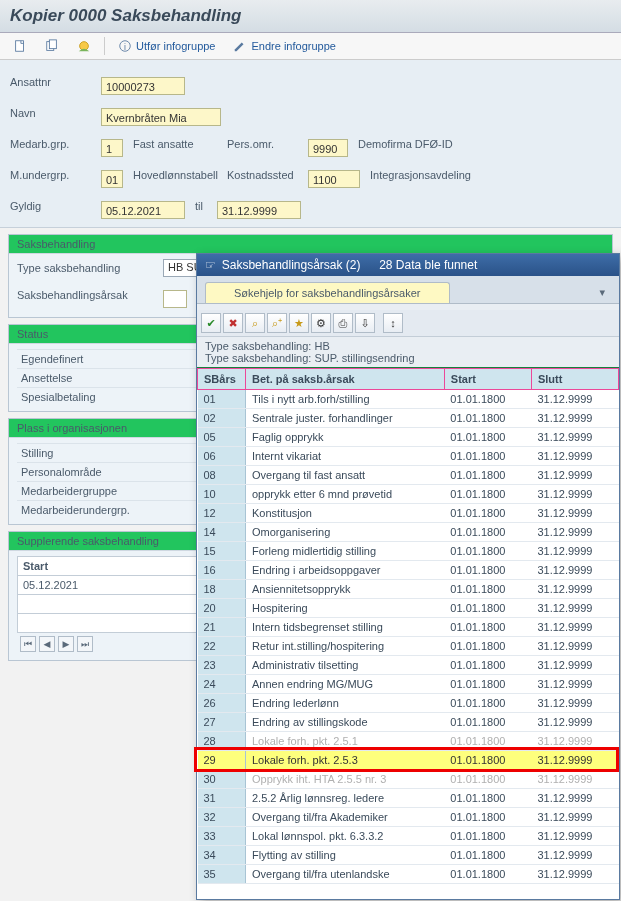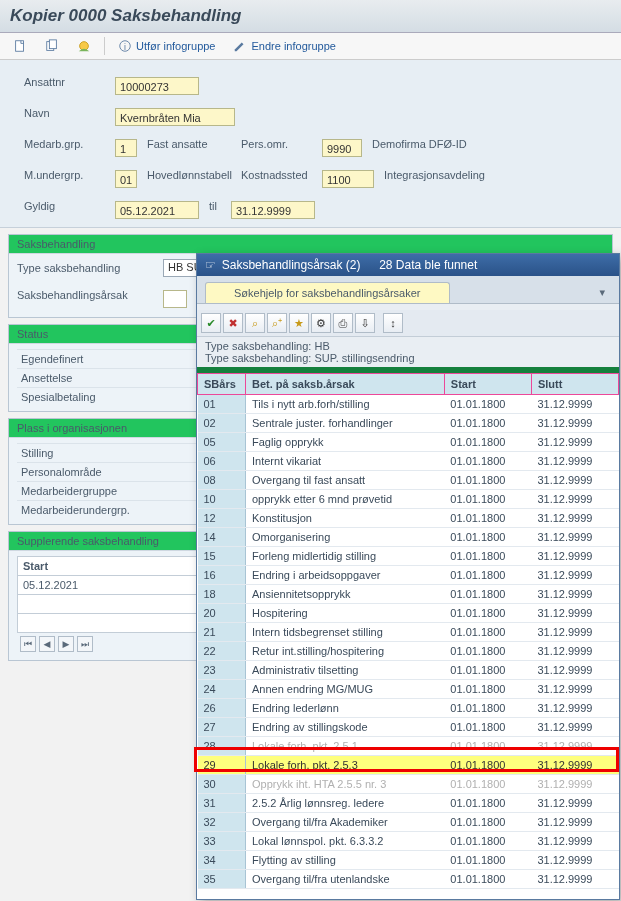--- a/index.html
+++ b/index.html
@@ -42,21 +42,21 @@
     padding: 2px 5px;
     cursor: pointer;
     color: #235a9c;
     font-size: 11px;
   }
   .ico {
     display:inline-block;
     width:14px; height:14px;
   }
   .form-area {
-    padding: 8px 10px 4px 24px;
+    padding: 8px 10px 4px 10px;
     background: #e7eef4;
     border-bottom: 1px solid #c6d0da;
   }
   .form-row {
     display: flex;
     align-items: center;
     margin-bottom: 4px;
     gap: 6px;
   }
   .form-row label { width: 85px; color:#4a5a6a; }
@@ -168,21 +168,21 @@
     width:20px; height:20px;
     border:1px solid #b0bcc8;
     background:linear-gradient(#fff,#e8edf3);
     display:inline-flex; align-items:center; justify-content:center;
     font-size:11px;
   }
   .popup-info {
     padding:3px 8px;
     color:#4a5a6a;
     font-size:11px;
-    border-bottom:6px solid #15803d;
+    border-bottom:1px solid #15803d;
   }
   .popup-table-wrap {
     flex:1; overflow:auto; background:#fff;
   }
   .popup-table {
     border-collapse:collapse;
     width:100%;
     font-size:11px;
   }
   .popup-table th {

